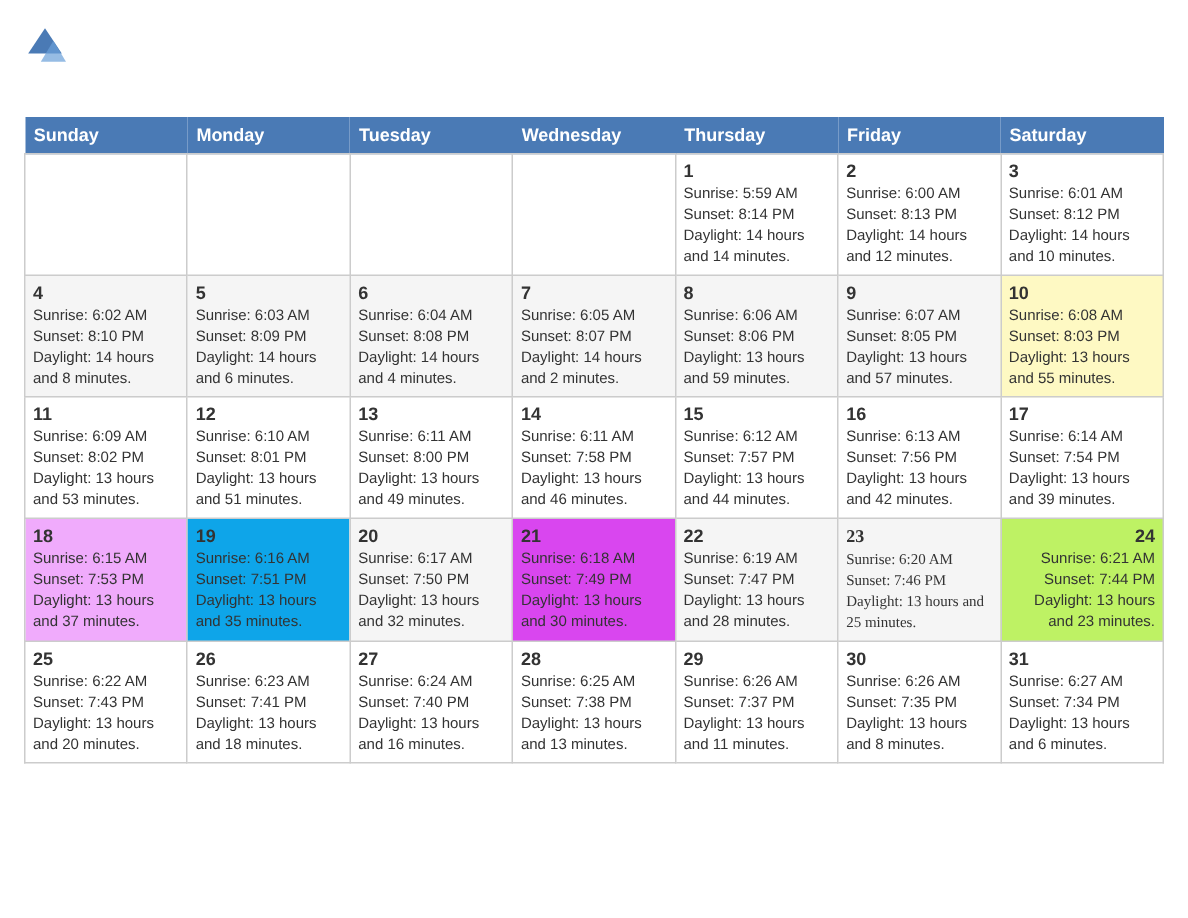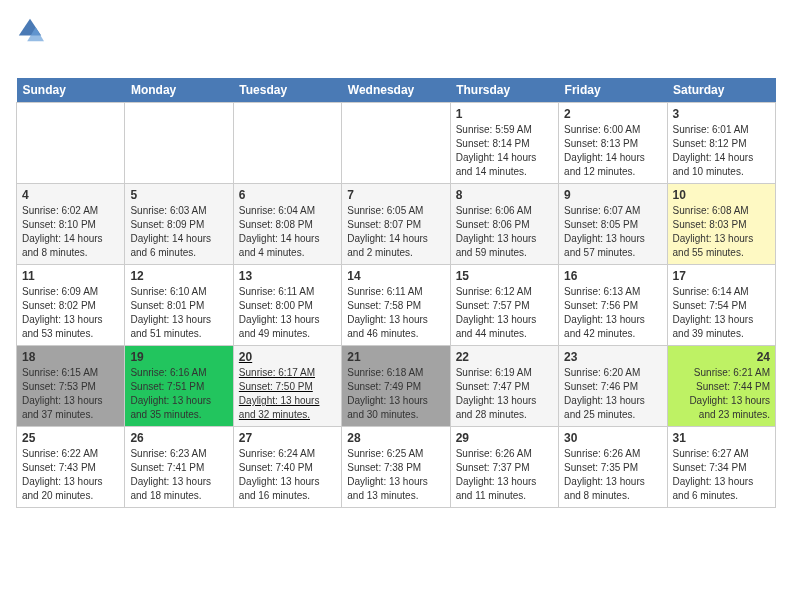--- a/index.html
+++ b/index.html
@@ -194,41 +194,41 @@
         <td>
           <div class="day-number">16</div>
           <div class="day-info">Sunrise: 6:13 AM<br>Sunset: 7:56 PM<br>Daylight: 13 hours and 42 minutes.</div>
         </td>
         <td>
           <div class="day-number">17</div>
           <div class="day-info">Sunrise: 6:14 AM<br>Sunset: 7:54 PM<br>Daylight: 13 hours and 39 minutes.</div>
         </td>
       </tr>
       <tr>
-        <td style="background: #a3a3a3;">
+        <td style="background: #f0abfc;">
           <div class="day-number">18</div>
           <div class="day-info">Sunrise: 6:15 AM<br>Sunset: 7:53 PM<br>Daylight: 13 hours and 37 minutes.</div>
         </td>
-        <td style="background: #22c55e;">
+        <td style="background: #0ea5e9;">
           <div class="day-number">19</div>
           <div class="day-info">Sunrise: 6:16 AM<br>Sunset: 7:51 PM<br>Daylight: 13 hours and 35 minutes.</div>
         </td>
-        <td style="background: rgb(245, 245, 245); text-decoration: underline;">
+        <td style="background: rgb(245, 245, 245);">
           <div class="day-number">20</div>
           <div class="day-info">Sunrise: 6:17 AM<br>Sunset: 7:50 PM<br>Daylight: 13 hours and 32 minutes.</div>
         </td>
-        <td style="background: #a3a3a3;">
+        <td style="background: #d946ef;">
           <div class="day-number">21</div>
           <div class="day-info">Sunrise: 6:18 AM<br>Sunset: 7:49 PM<br>Daylight: 13 hours and 30 minutes.</div>
         </td>
         <td style="background: rgb(245, 245, 245);">
           <div class="day-number">22</div>
           <div class="day-info">Sunrise: 6:19 AM<br>Sunset: 7:47 PM<br>Daylight: 13 hours and 28 minutes.</div>
         </td>
-        <td style="background: rgb(245, 245, 245);">
+        <td style="background: rgb(245, 245, 245); font-family: Liberation Serif, serif;">
           <div class="day-number">23</div>
           <div class="day-info">Sunrise: 6:20 AM<br>Sunset: 7:46 PM<br>Daylight: 13 hours and 25 minutes.</div>
         </td>
         <td style="background: #bef264; text-align: right;">
           <div class="day-number">24</div>
           <div class="day-info">Sunrise: 6:21 AM<br>Sunset: 7:44 PM<br>Daylight: 13 hours and 23 minutes.</div>
         </td>
       </tr>
       <tr>
         <td>

